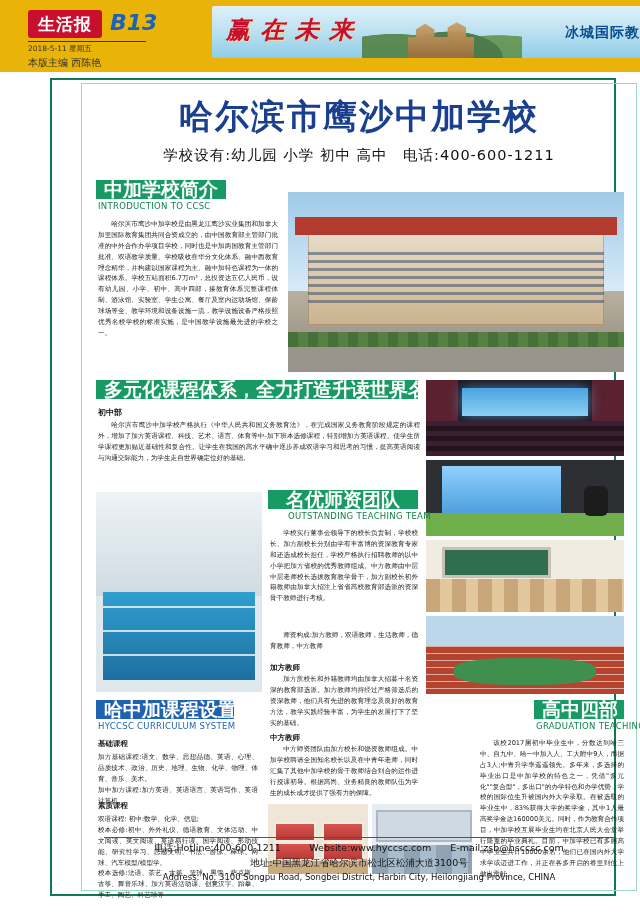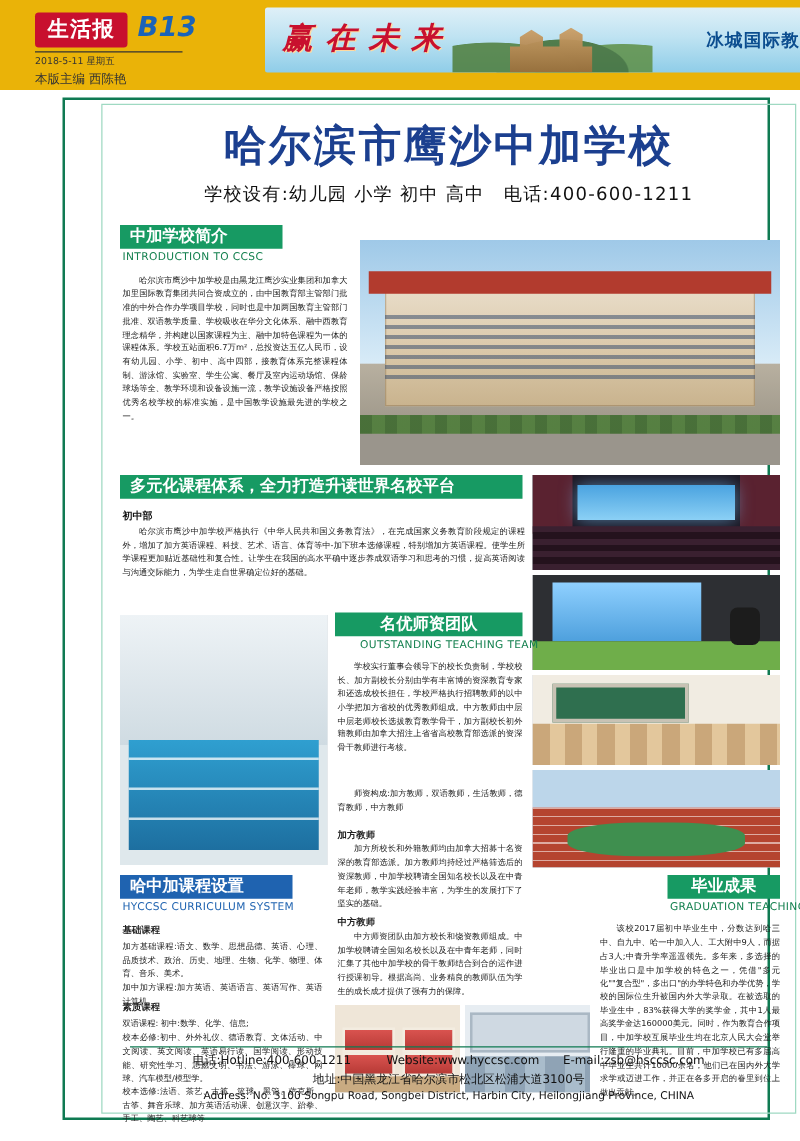--- a/index.html
+++ b/index.html
@@ -68,21 +68,21 @@
     font-family:"DejaVu Sans","Liberation Sans",sans-serif;
   }
   .title-sub{
     position:absolute;left:0;top:62px;width:100%;text-align:center;
     font-size:14.5px;color:#111;letter-spacing:1px;
   }
 
   
   .ribbon{
     position:absolute;height:19px;background:#179a63;
-    color:#fff;font-size:13px;font-weight:bold;line-height:19px;
+    color:#fff;font-size:19px;font-weight:bold;line-height:19px;
     padding:0 8px;box-sizing:border-box;white-space:nowrap;
   }
   .ribbon.blue{background:#1f63b0;}
   .ribbon-en{
     position:absolute;font-size:8.5px;color:#14804f;letter-spacing:.3px;white-space:nowrap;
   }
   .ribbon-en.blue{color:#1f63b0;}
 
   .bodytext{
     position:absolute;font-size:6.6px;line-height:1.65;color:#222;text-align:justify;
@@ -243,21 +243,21 @@
       <div class="lane" style="bottom:42%;"></div>
     </div>
   </div>
 
   <div class="ribbon" style="left:186px;top:406px;width:150px;text-align:center;">名优师资团队</div>
   <div class="ribbon-en" style="left:206px;top:427px;">OUTSTANDING TEACHING TEAM</div>
 
   <div class="bodytext ind" style="left:188px;top:444px;width:148px;height:96px;">学校实行董事会领导下的校长负责制，学校校长、加方副校长分别由学有丰富博的资深教育专家和还选成校长担任，学校严格执行招聘教师的以中小学把加方省校的优秀教师组成。中方教师由中层中层老师校长选拔教育教学骨干，加方副校长初外籍教师由加拿大招注上省省高校教育部选派的资深骨干教师进行考核。</div>
   <div class="bodytext ind" style="left:188px;top:546px;width:148px;height:26px;">师资构成:加方教师，双语教师，生活教师，德育教师，中方教师</div>
   <div class="bodytext" style="left:188px;top:578px;width:148px;font-size:7.5px;font-weight:bold;">加方教师</div>
-  <div class="bodytext ind" style="left:188px;top:590px;width:148px;height:52px;">加方所校长和外籍教师均由加拿大招募十名资深的教育部选派。加方教师均持经过严格筛选后的资深教师，中加学校聘请全国知名校长以及在中青年老师，教学实践经验丰富，为学生的发展打下了坚实的基础。</div>
+  <div class="bodytext ind" style="left:188px;top:590px;width:148px;height:52px;">加方所校长和外籍教师均由加拿大招募十名资深的教育部选派。加方教师均持经过严格筛选后的资深教师，他们具有先进的教育理念及良好的教育方法，教学实践经验丰富，为学生的发展打下了坚实的基础。</div>
   <div class="bodytext" style="left:188px;top:648px;width:148px;font-size:7.5px;font-weight:bold;">中方教师</div>
   <div class="bodytext ind" style="left:188px;top:660px;width:148px;height:54px;">中方师资团队由加方校长和饶资教师组成。中加学校聘请全国知名校长以及在中青年老师，同时汇集了其他中加学校的骨干教师结合到合的运作进行授课初导。根据高尚、业务精良的教师队伍为学生的成长成才提供了强有力的保障。</div>
 
   <div class="ribbon blue" style="left:14px;top:616px;width:138px;">哈中加课程设置</div>
   <div class="ribbon-en blue" style="left:16px;top:637px;">HYCCSC CURRICULUM SYSTEM</div>
 
   <div class="bodytext" style="left:16px;top:654px;width:160px;font-size:7.5px;font-weight:bold;">基础课程</div>
   <div class="bodytext" style="left:16px;top:668px;width:160px;height:44px;white-space:pre-line;">加方基础课程:语文、数学、思想品德、英语、心理、品质技术、政治、历史、地理、生物、化学、物理、体育、音乐、美术。
 加中加方课程:加方英语、英语语言、英语写作、英语计算机。</div>
 
@@ -276,21 +276,21 @@
     </div>
   </div>
 
   <div class="photo" style="left:290px;top:720px;width:100px;height:70px;">
     <div class="lab">
       <div class="cab"></div>
       <div class="bench"></div>
     </div>
   </div>
 
-  <div class="ribbon" style="left:452px;top:616px;width:90px;text-align:center;">毕业成果</div>
+  <div class="ribbon" style="left:452px;top:616px;width:90px;text-align:center;">高中四部</div>
   <div class="ribbon-en" style="left:454px;top:637px;">GRADUATION TEACHING</div>
   <div class="bodytext ind" style="left:398px;top:654px;width:144px;height:146px;">该校2017届初中毕业生中，分数达到哈三中、自九中、哈一中加入人、工大附中9人，而据占3人;中青升学率遥遥领先。多年来，多选择的毕业出口是中加学校的特色之一，凭借"多元化""复合型"，多出口"的办学特色和办学优势，学校的国际位生升被国内外大学录取。在被选取的毕业生中，83%获得大学的奖学金，其中1人最高奖学金达160000美元。同时，作为教育合作项目，中加学校互展毕业生均在北京人民大会堂举行隆重的毕业典礼。目前，中加学校已有多届高中毕业生共计10000余名，他们已在国内外大学求学或迈进工作，并正在各多开启的眷里到位上做出贡献。</div>
 
   <div class="footer" style="bottom:6px;">
     <div class="foot-rule"></div>
     <div class="foot-line">电话:Hotline:400-600-1211　　　Website:www.hyccsc.com　　E-mail:zsb@hsccsc.com</div>
     <div class="foot-line">地址:中国黑龙江省哈尔滨市松北区松浦大道3100号</div>
     <div class="foot-line small">Address: No. 3100 Songpu Road, Songbei District, Harbin City, Heilongjiang Province, CHINA</div>
   </div>
 

